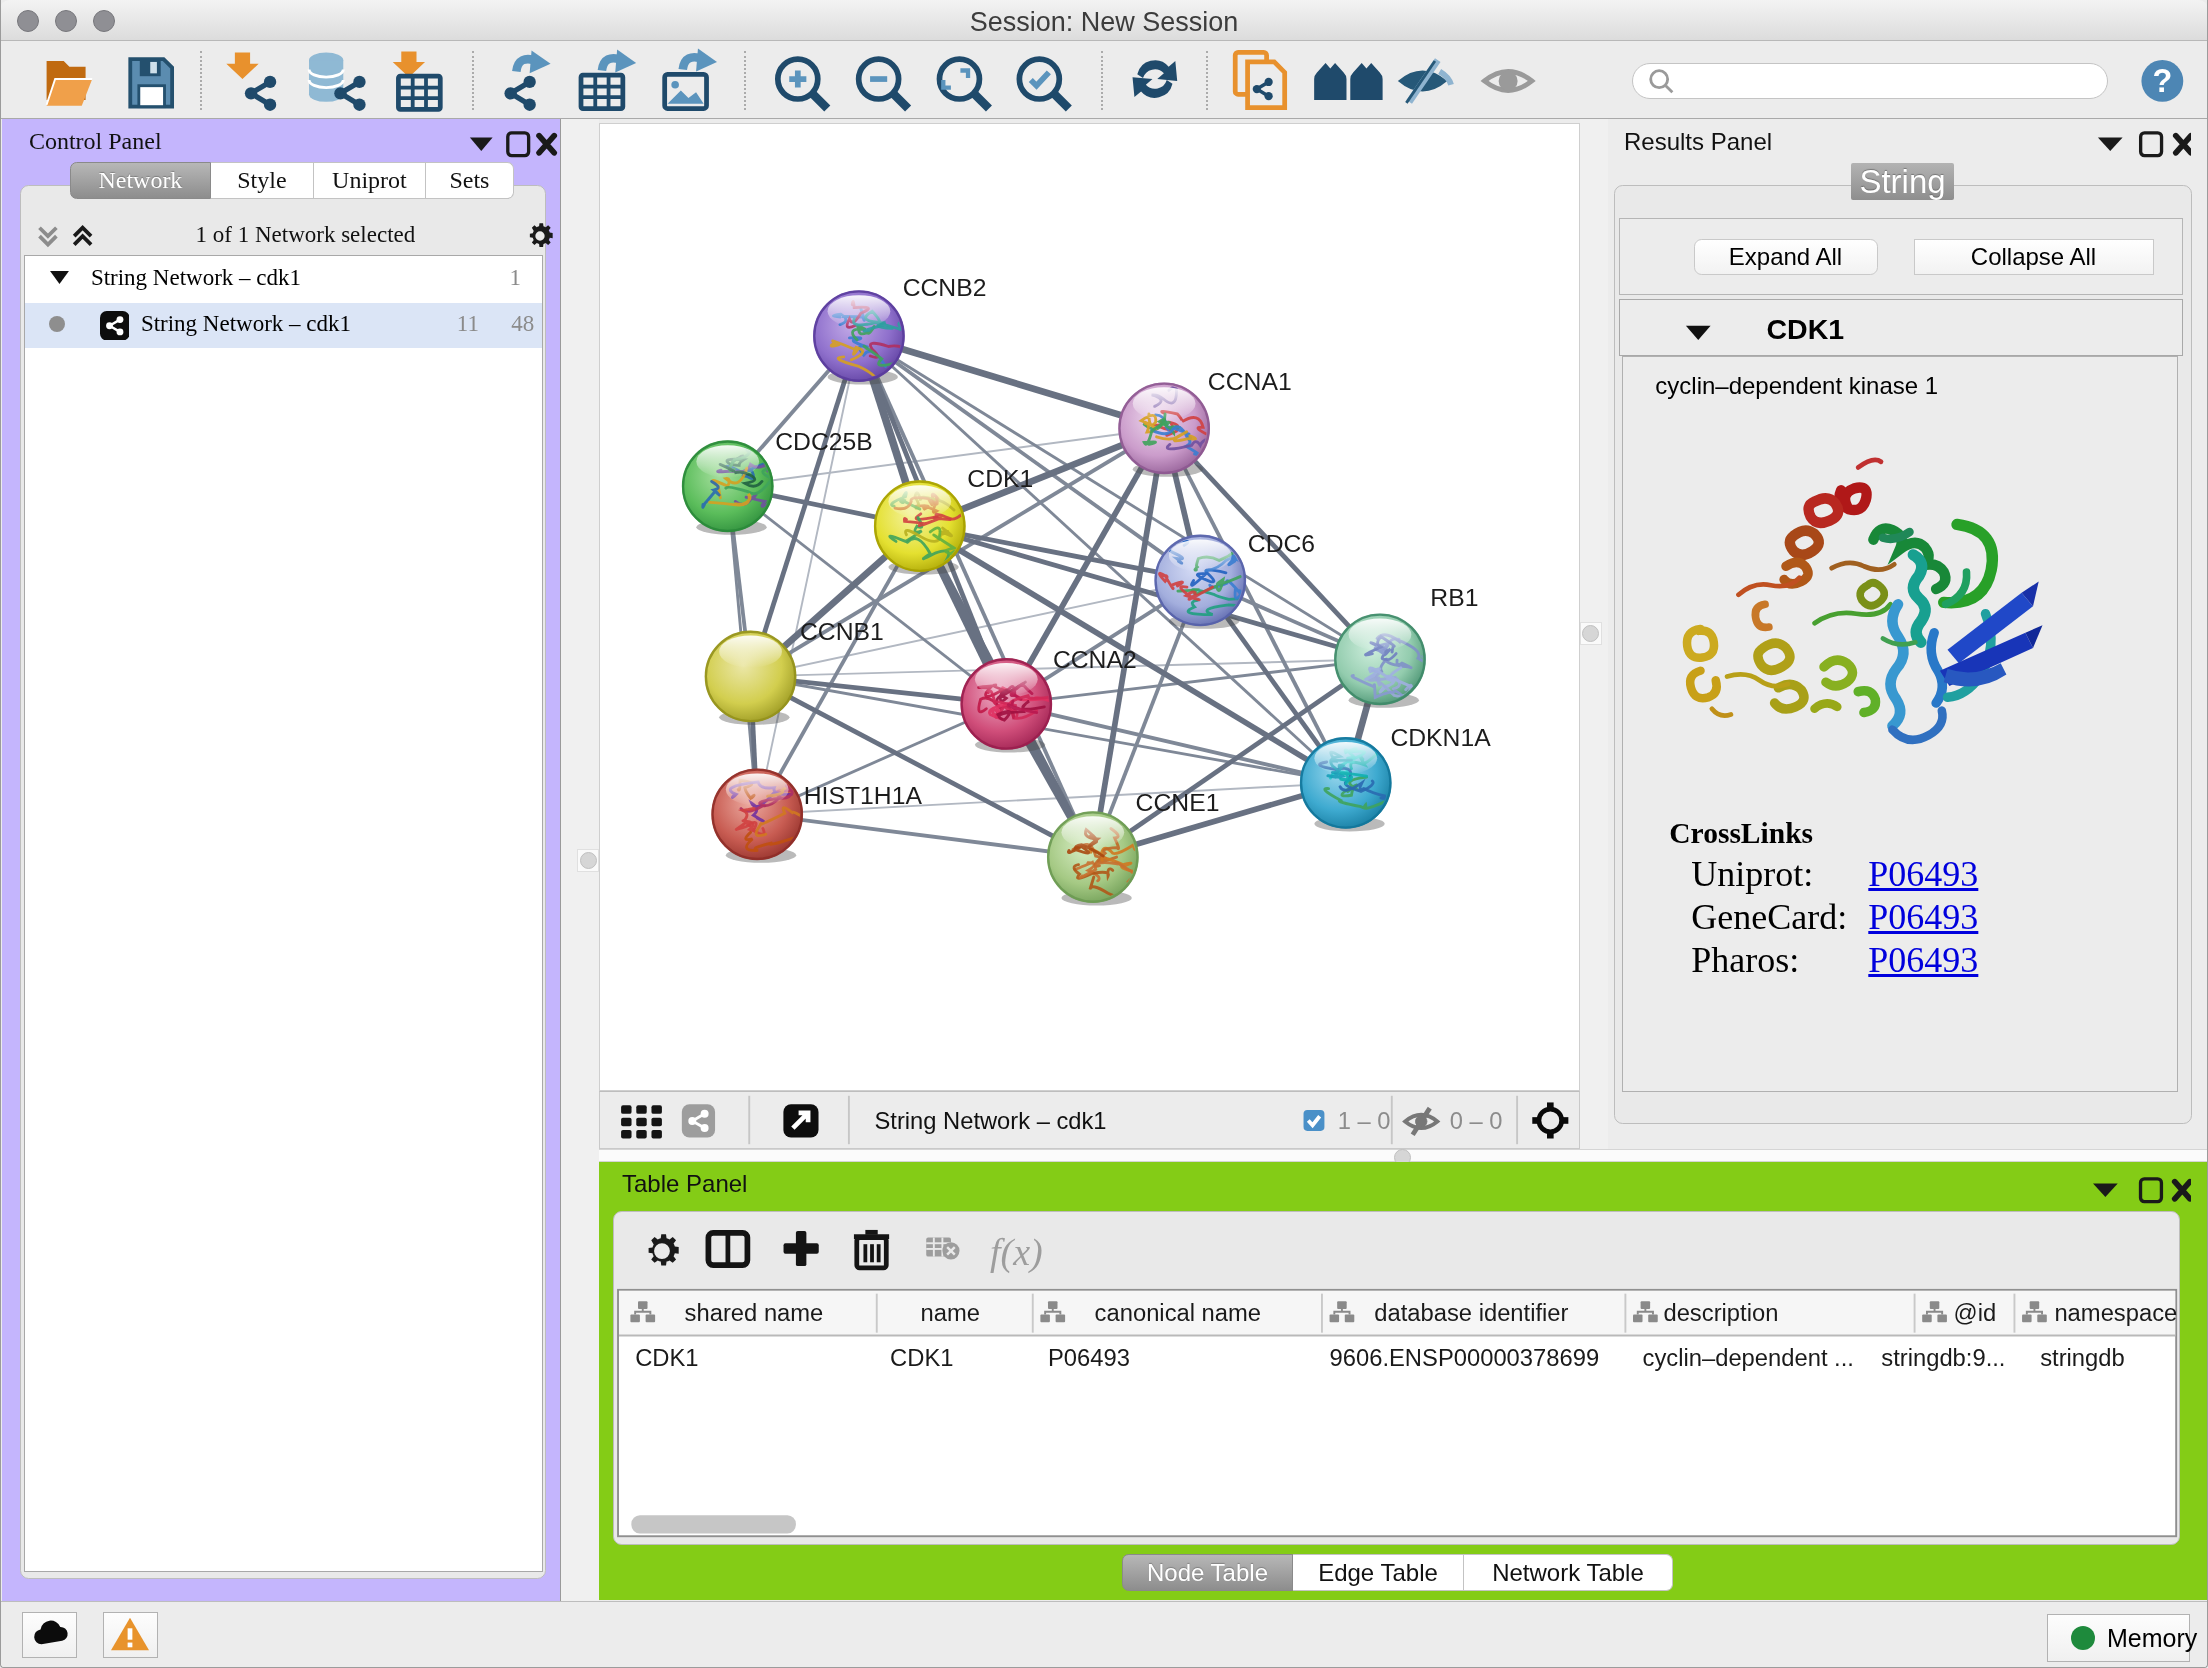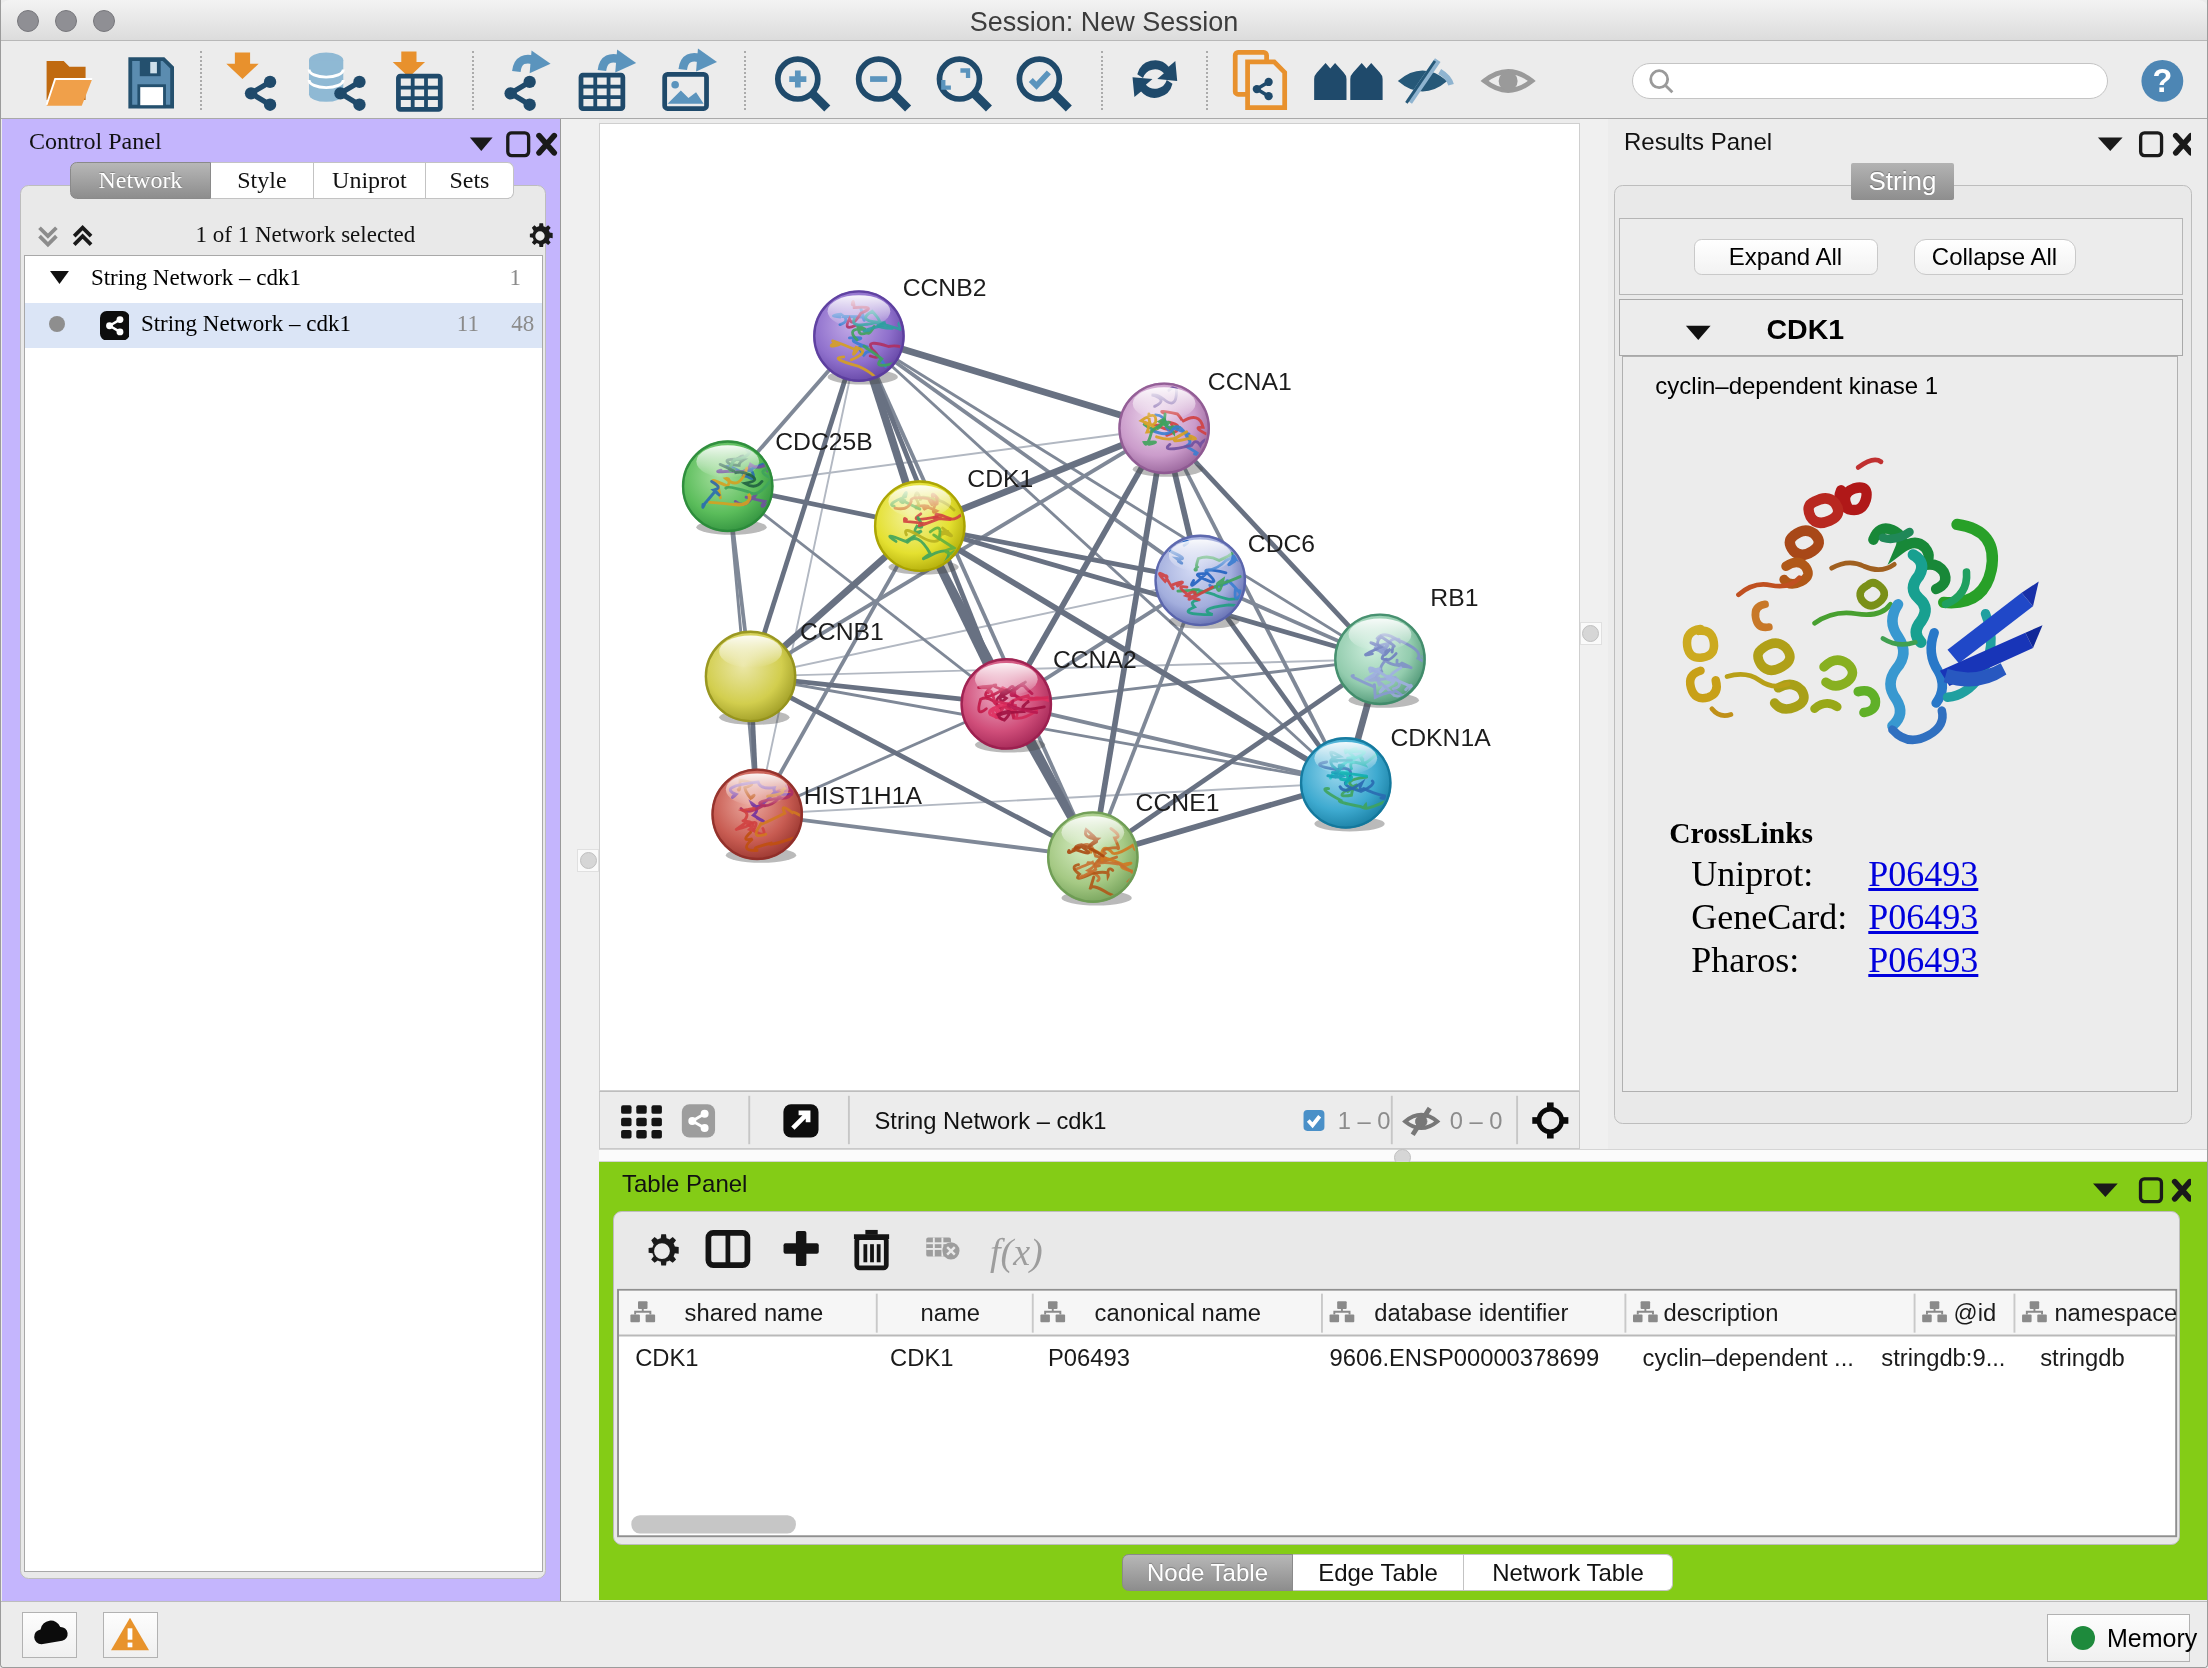--- a/index.html
+++ b/index.html
@@ -663,27 +663,27 @@
 
   <div class="abs" id="rpanel">
     <div class="ptitle" style="position:absolute;left:16px;top:8.6px">Results Panel</div>
     <svg class="phdr-icons" style="left:488px;top:11.4px" width="95" height="28.5" viewBox="0 0 100 30">
       <path d="M2 8 L28 8 L15 22 Z" fill="#1a1a1a"></path>
       <rect x="47" y="3" width="22" height="24" rx="4" fill="none" stroke="#1a1a1a" stroke-width="3.5"></rect>
       <path d="M84 6 L100 24 M100 6 L84 24" stroke="#1a1a1a" stroke-width="6" stroke-linecap="round"></path>
     </svg>
     <div class="roundbox" style="left:5.7px;top:66px;width:578px;height:939px"></div>
     <div style="position:absolute;left:243px;top:44px;width:103px;height:37px;border-radius:2px;
-        background:linear-gradient(#b3b3b3,#8e8e8e);color:#fff;font-size:26px;display:flex;
+        background:linear-gradient(#b3b3b3,#8e8e8e);color:#fff;font-size:33px;display:flex;
         align-items:center;justify-content:center;text-shadow:0 -1px 1px rgba(0,0,0,.3)">String</div>
     <div style="position:absolute;left:10.5px;top:99px;width:564px;height:77px;background:#ececec;border:1px solid #b5b5b5">
       <div style="position:absolute;left:74px;top:20px;width:184px;height:36px;background:linear-gradient(#ffffff,#f2f2f2);
         border:1px solid #c9c9c9;border-radius:7.6px;font-size:24px;display:flex;align-items:center;justify-content:center">Expand All</div>
-      <div style="position:absolute;left:294px;top:20px;width:162px;height:36px;background:linear-gradient(#ffffff,#f2f2f2);
-        border:1px solid #c9c9c9;border-radius:12px;font-size:24px;display:flex;align-items:center;justify-content:center">Collapse All</div>
+      <div style="position:absolute;left:294px;top:20px;width:240px;height:36px;background:linear-gradient(#ffffff,#f2f2f2);
+        border:1px solid #c9c9c9;border-radius:0;font-size:24px;display:flex;align-items:center;justify-content:center">Collapse All</div>
     </div>
     <div style="position:absolute;left:10.5px;top:180px;width:564px;height:57px;background:#ececec;border:1px solid #a8a8a8">
       <svg style="position:absolute;left:64px;top:23px" width="28.5" height="19" viewBox="0 0 30 20">
         <path d="M2 3 L28 3 L15 18 Z" fill="#111"></path>
       </svg>
       <span style="position:absolute;left:147px;top:13.3px;font-size:28.5px;font-weight:bold">CDK1</span>
     </div>
     <div style="position:absolute;left:14.3px;top:237px;width:556px;height:736px;background:#ececec;border:1px solid #b0b0b0">
       <div style="position:absolute;left:32px;top:15px;font-size:24px">cyclin–dependent kinase 1</div>
       <svg style="position:absolute;left:49px;top:95px" width="380" height="314" viewBox="0 0 400 330">

